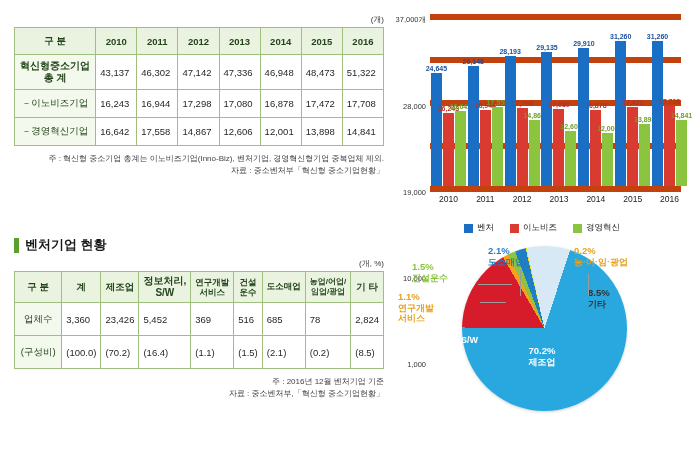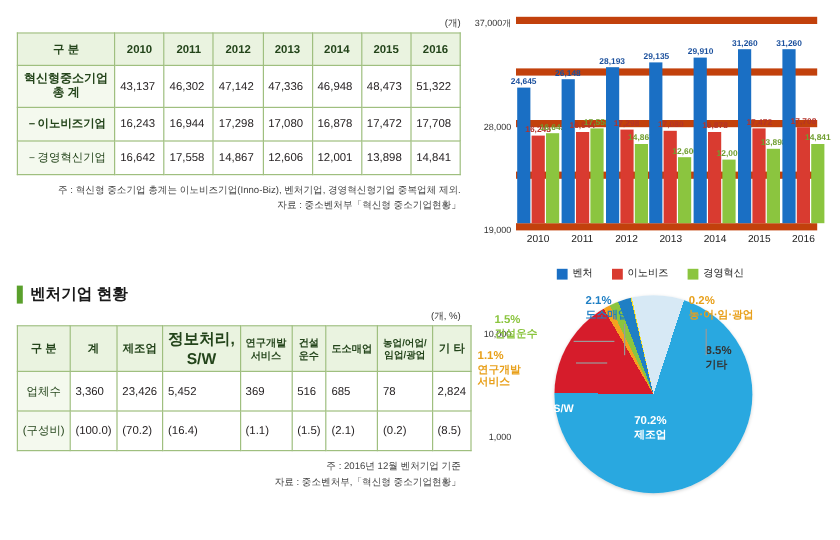--- a/index.html
+++ b/index.html
@@ -131,21 +131,21 @@
         </td>
         <td class="num">43,137</td>
         <td class="num">46,302</td>
         <td class="num">47,142</td>
         <td class="num">47,336</td>
         <td class="num">46,948</td>
         <td class="num">48,473</td>
         <td class="num">51,322</td>
       </tr>
       <tr>
-        <td class="rowhdr" style="font-weight:bold;">－이노비즈기업</td>
+        <td class="rowhdr" style="font-weight:normal;">－이노비즈기업</td>
         <td class="num">16,243</td>
         <td class="num">16,944</td>
         <td class="num">17,298</td>
         <td class="num">17,080</td>
         <td class="num">16,878</td>
         <td class="num">17,472</td>
         <td class="num">17,708</td>
       </tr>
       <tr>
         <td class="rowhdr" style="font-weight:normal;">－경영혁신기업</td>
@@ -170,21 +170,21 @@
     <span class="bar"></span>
     <span>벤처기업 현황</span>
   </div>
   <div class="unit" style="margin:4px 0 2px;">(개, %)</div>
   <table class="tbl t2">
     <thead>
       <tr>
         <th style="width:15%">구 분</th>
         <th>계</th>
         <th>제조업</th>
-        <th style="font-size:13px;line-height:1.2;">정보처리,<br>S/W</th>
+        <th style="font-size:10px;line-height:1.2;">정보처리,<br>S/W</th>
         <th style="font-size:8.5px;line-height:1.2;">연구개발<br>서비스</th>
         <th style="font-size:8.5px;line-height:1.2;">건설<br>운수</th>
         <th style="font-size:8.5px;">도소매업</th>
         <th style="font-size:8px;line-height:1.2;">농업/어업/<br>임업/광업</th>
         <th>기 타</th>
       </tr>
     </thead>
     <tbody>
       <tr>
         <td class="rowhdr" style="font-weight:normal;">업체수</td>

